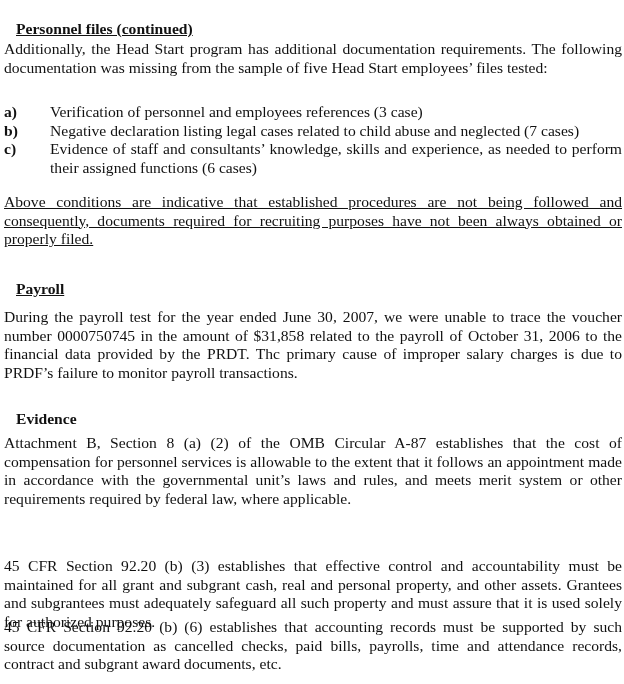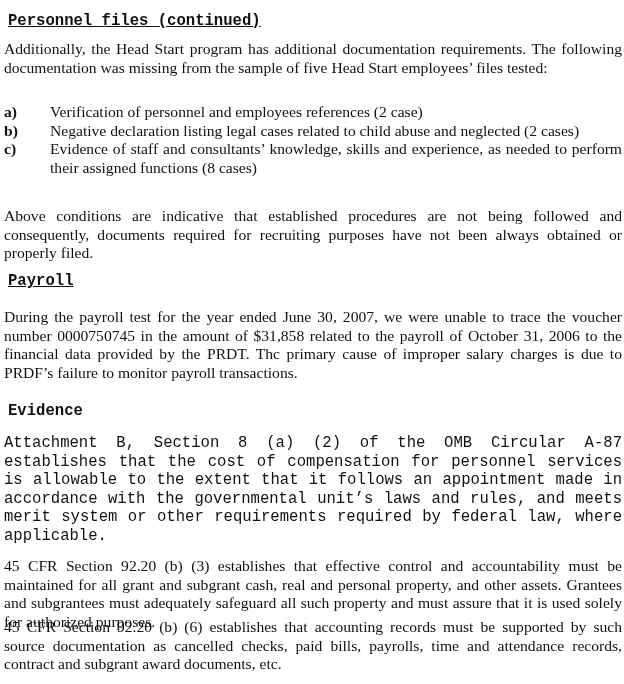--- a/index.html
+++ b/index.html
@@ -3,56 +3,56 @@
   <meta charset="utf-8">
   <style>
     html, body { margin: 0; padding: 0; background: #ffffff; }
     body {
       width: 624px; height: 684px; overflow: hidden;
       font-family: "Liberation Serif", "DejaVu Serif", serif;
       font-size: 15.6px; line-height: 18.6px; color: #111;
       position: relative;
     }
     .page { position: absolute; left: 4px; top: 0; width: 618px; }
-    .heading { font-weight: bold; margin: 4px; font-family: Liberation Mono, monospace; }
+    .heading { font-weight: bold; margin: 12px; }
     .heading.ul { text-decoration: underline; }
     p { margin: 0; text-align: justify; }
     .h1 { position: absolute; top: 8px; }
     .p1 { position: absolute; top: 40px; width: 618px; }
     .list { position: absolute; top: 103px; width: 618px; margin: 0; padding: 0; list-style: none; }
     .list li { display: flex; }
     .list .mk { width: 46px; flex: none; font-weight: bold; }
     .list .tx { flex: 1; text-align: justify; }
-    .p2 { position: absolute; top: 207px; width: 618px; }
+    .p2 { position: absolute; top: 193px; width: 618px; text-decoration: underline; }
     .h2 { position: absolute; top: 268px; text-align: right; }
     .p3 { position: absolute; top: 308px; width: 618px; }
     .h3 { position: absolute; top: 398px; }
-    .p4 { position: absolute; top: 434px; width: 618px; font-family: Liberation Mono, monospace; }
+    .p4 { position: absolute; top: 434px; width: 618px; }
     .p5 { position: absolute; top: 526px; width: 618px; margin-top: 31px; }
     .p6 { position: absolute; top: 618px; width: 618px; }
   </style>
 </head>
 <body>
 
 <div class="page">
   <h2 class="heading ul h1">Personnel files (continued)</h2>
   <p class="p1">Additionally, the Head Start program has additional documentation requirements.  The following documentation was missing from the sample of five Head Start employees’ files tested:</p>
 
   <ul class="list">
     <li>
       <span class="mk">a)</span>
-      <span class="tx">Verification of personnel and employees references (2 case)</span>
+      <span class="tx">Verification of personnel and employees references (3 case)</span>
     </li>
     <li>
       <span class="mk">b)</span>
-      <span class="tx">Negative declaration listing legal cases related to child abuse and neglected (2 cases)</span>
+      <span class="tx">Negative declaration listing legal cases related to child abuse and neglected (7 cases)</span>
     </li>
     <li>
       <span class="mk">c)</span>
-      <span class="tx">Evidence of staff and consultants’ knowledge, skills and experience, as needed to perform their assigned functions (8 cases)</span>
+      <span class="tx">Evidence of staff and consultants’ knowledge, skills and experience, as needed to perform their assigned functions (6 cases)</span>
     </li>
   </ul>
 
   <p class="p2">Above conditions are indicative that established procedures are not being followed and consequently, documents required for recruiting purposes have not been always obtained or properly filed.</p>
 
   <h2 class="heading ul h2">Payroll</h2>
   <p class="p3">During the payroll test for the year ended June 30, 2007, we were unable to trace the voucher number 0000750745 in the amount of $31,858 related to the payroll of October 31, 2006 to the financial data provided by the PRDT.  Thc primary cause of improper salary charges is due to PRDF’s failure to monitor payroll transactions.</p>
 
   <h2 class="heading h3">Evidence</h2>
   <p class="p4">Attachment B, Section 8 (a) (2) of the OMB Circular A-87 establishes that the cost of compensation for personnel services is allowable to the extent that it follows an appointment made in accordance with the governmental unit’s laws and rules, and meets merit system or other requirements required by federal law, where applicable.</p>

